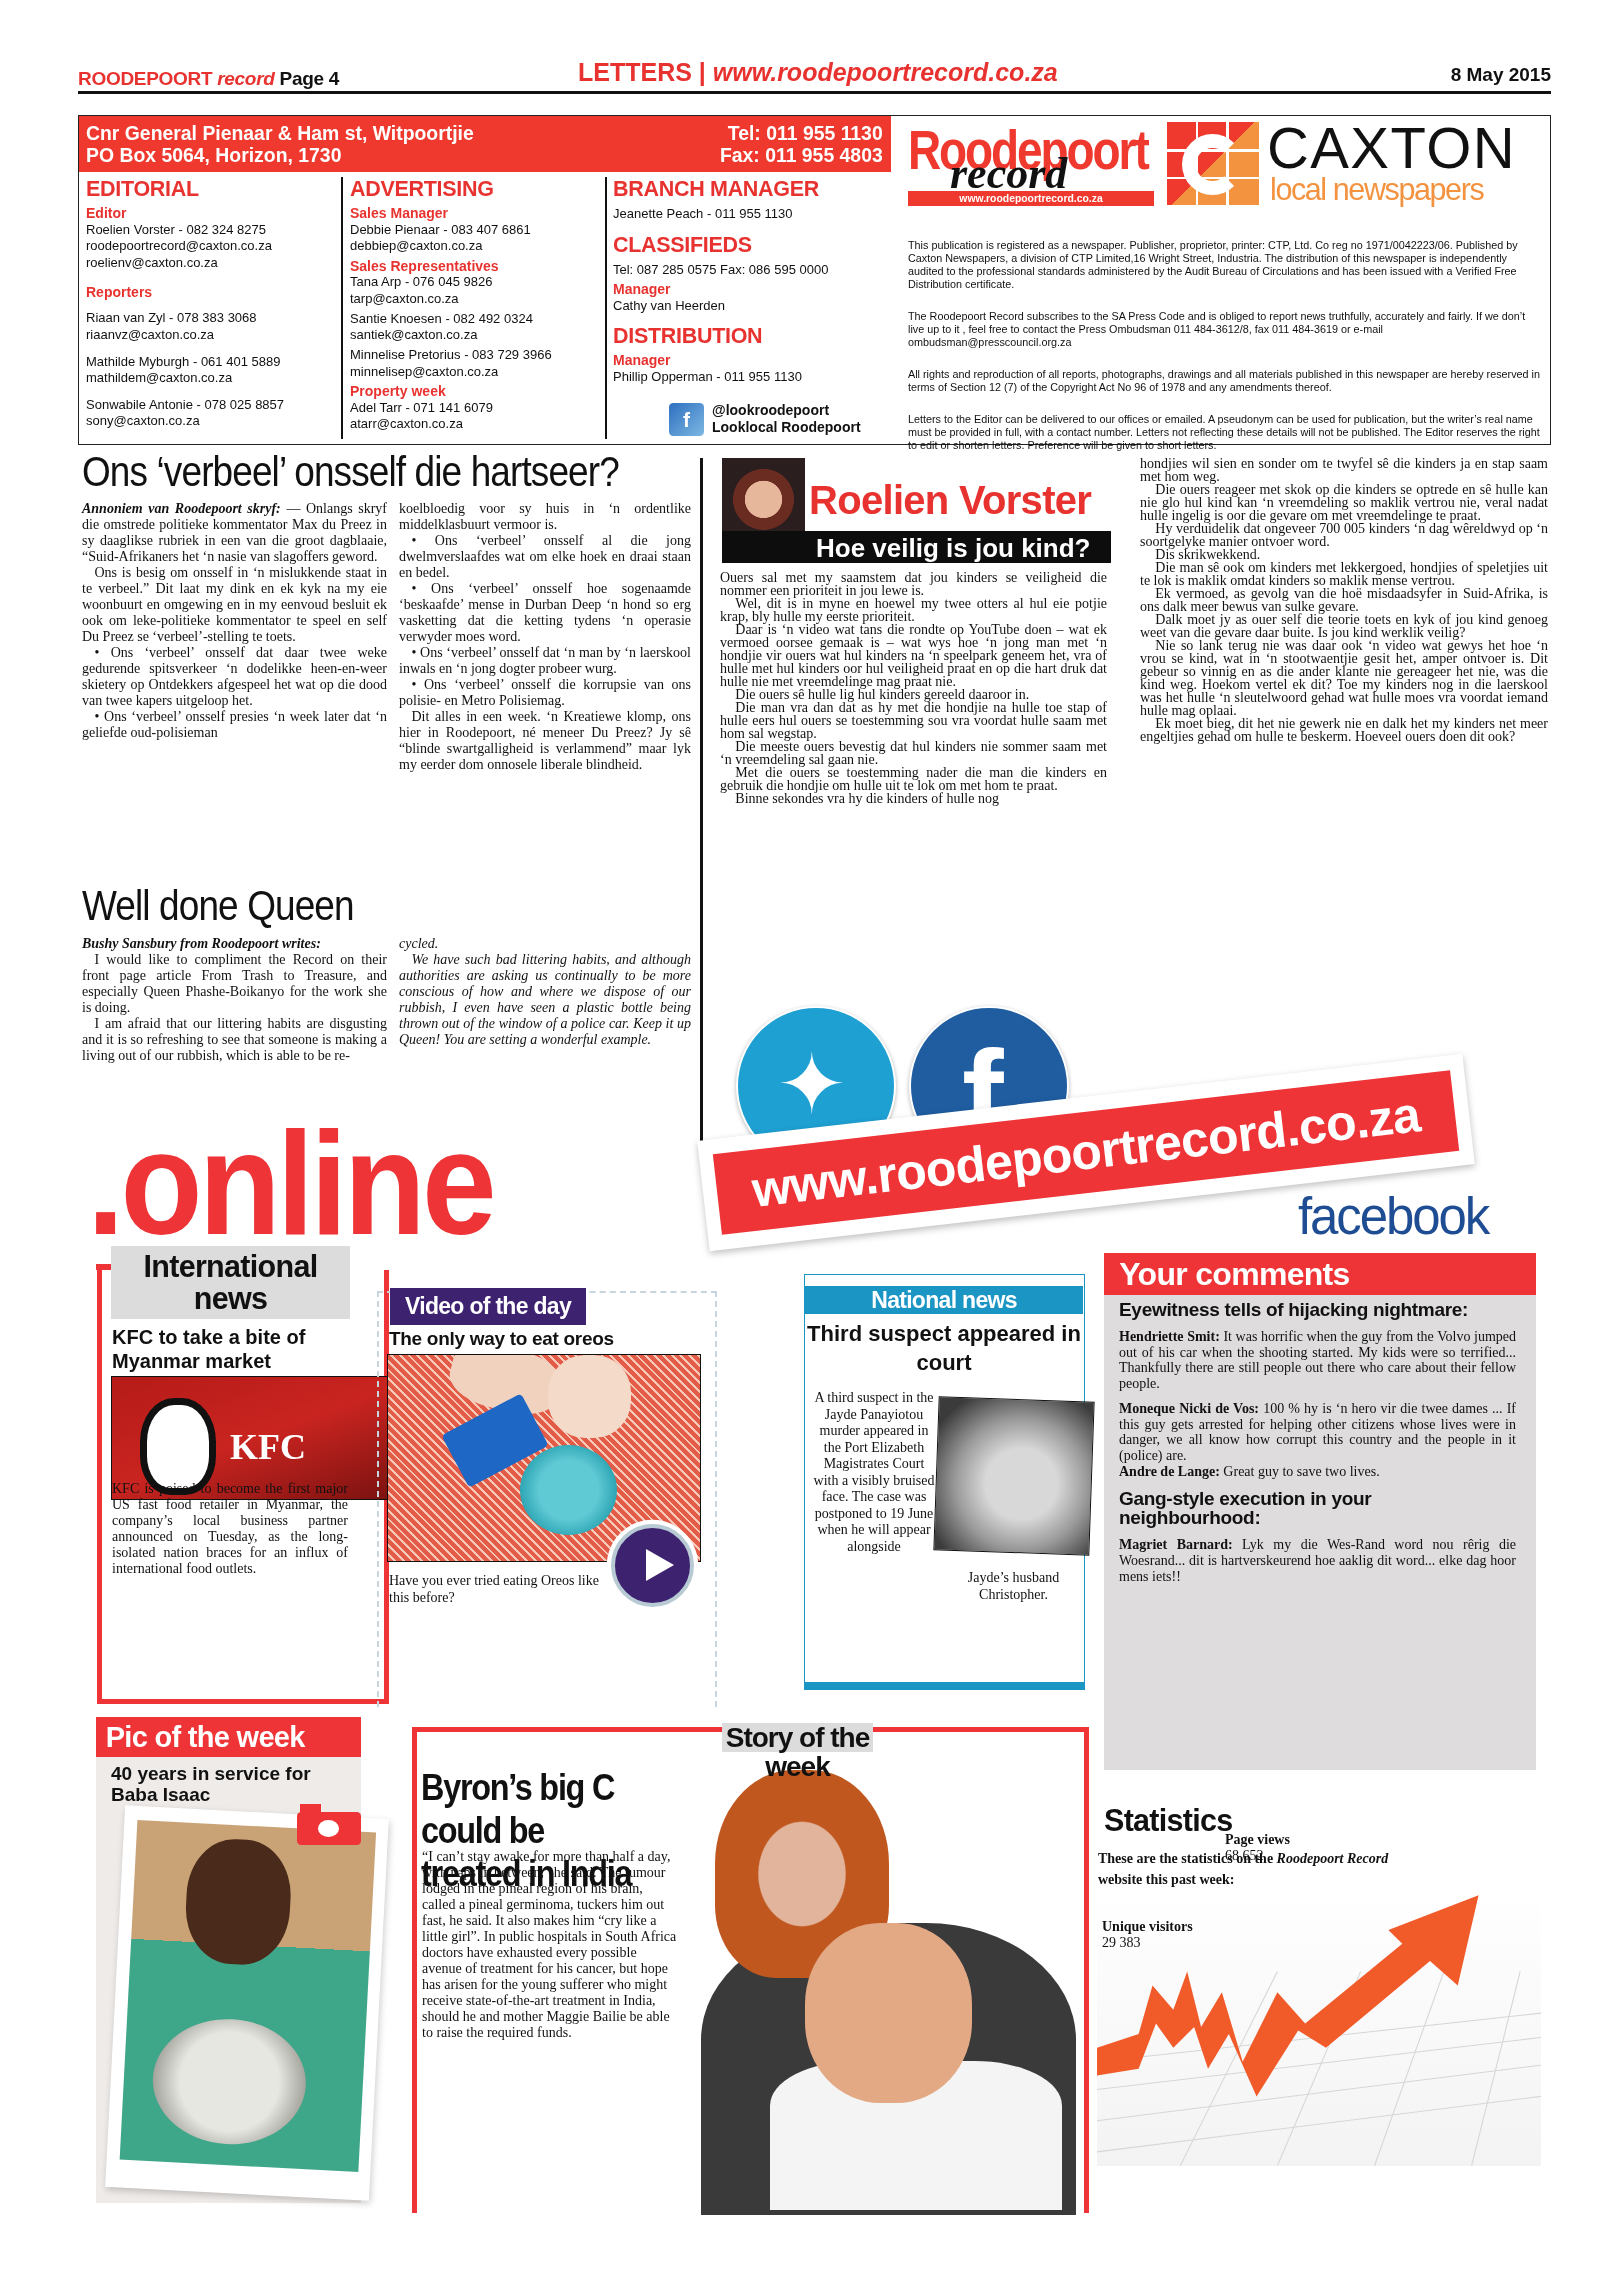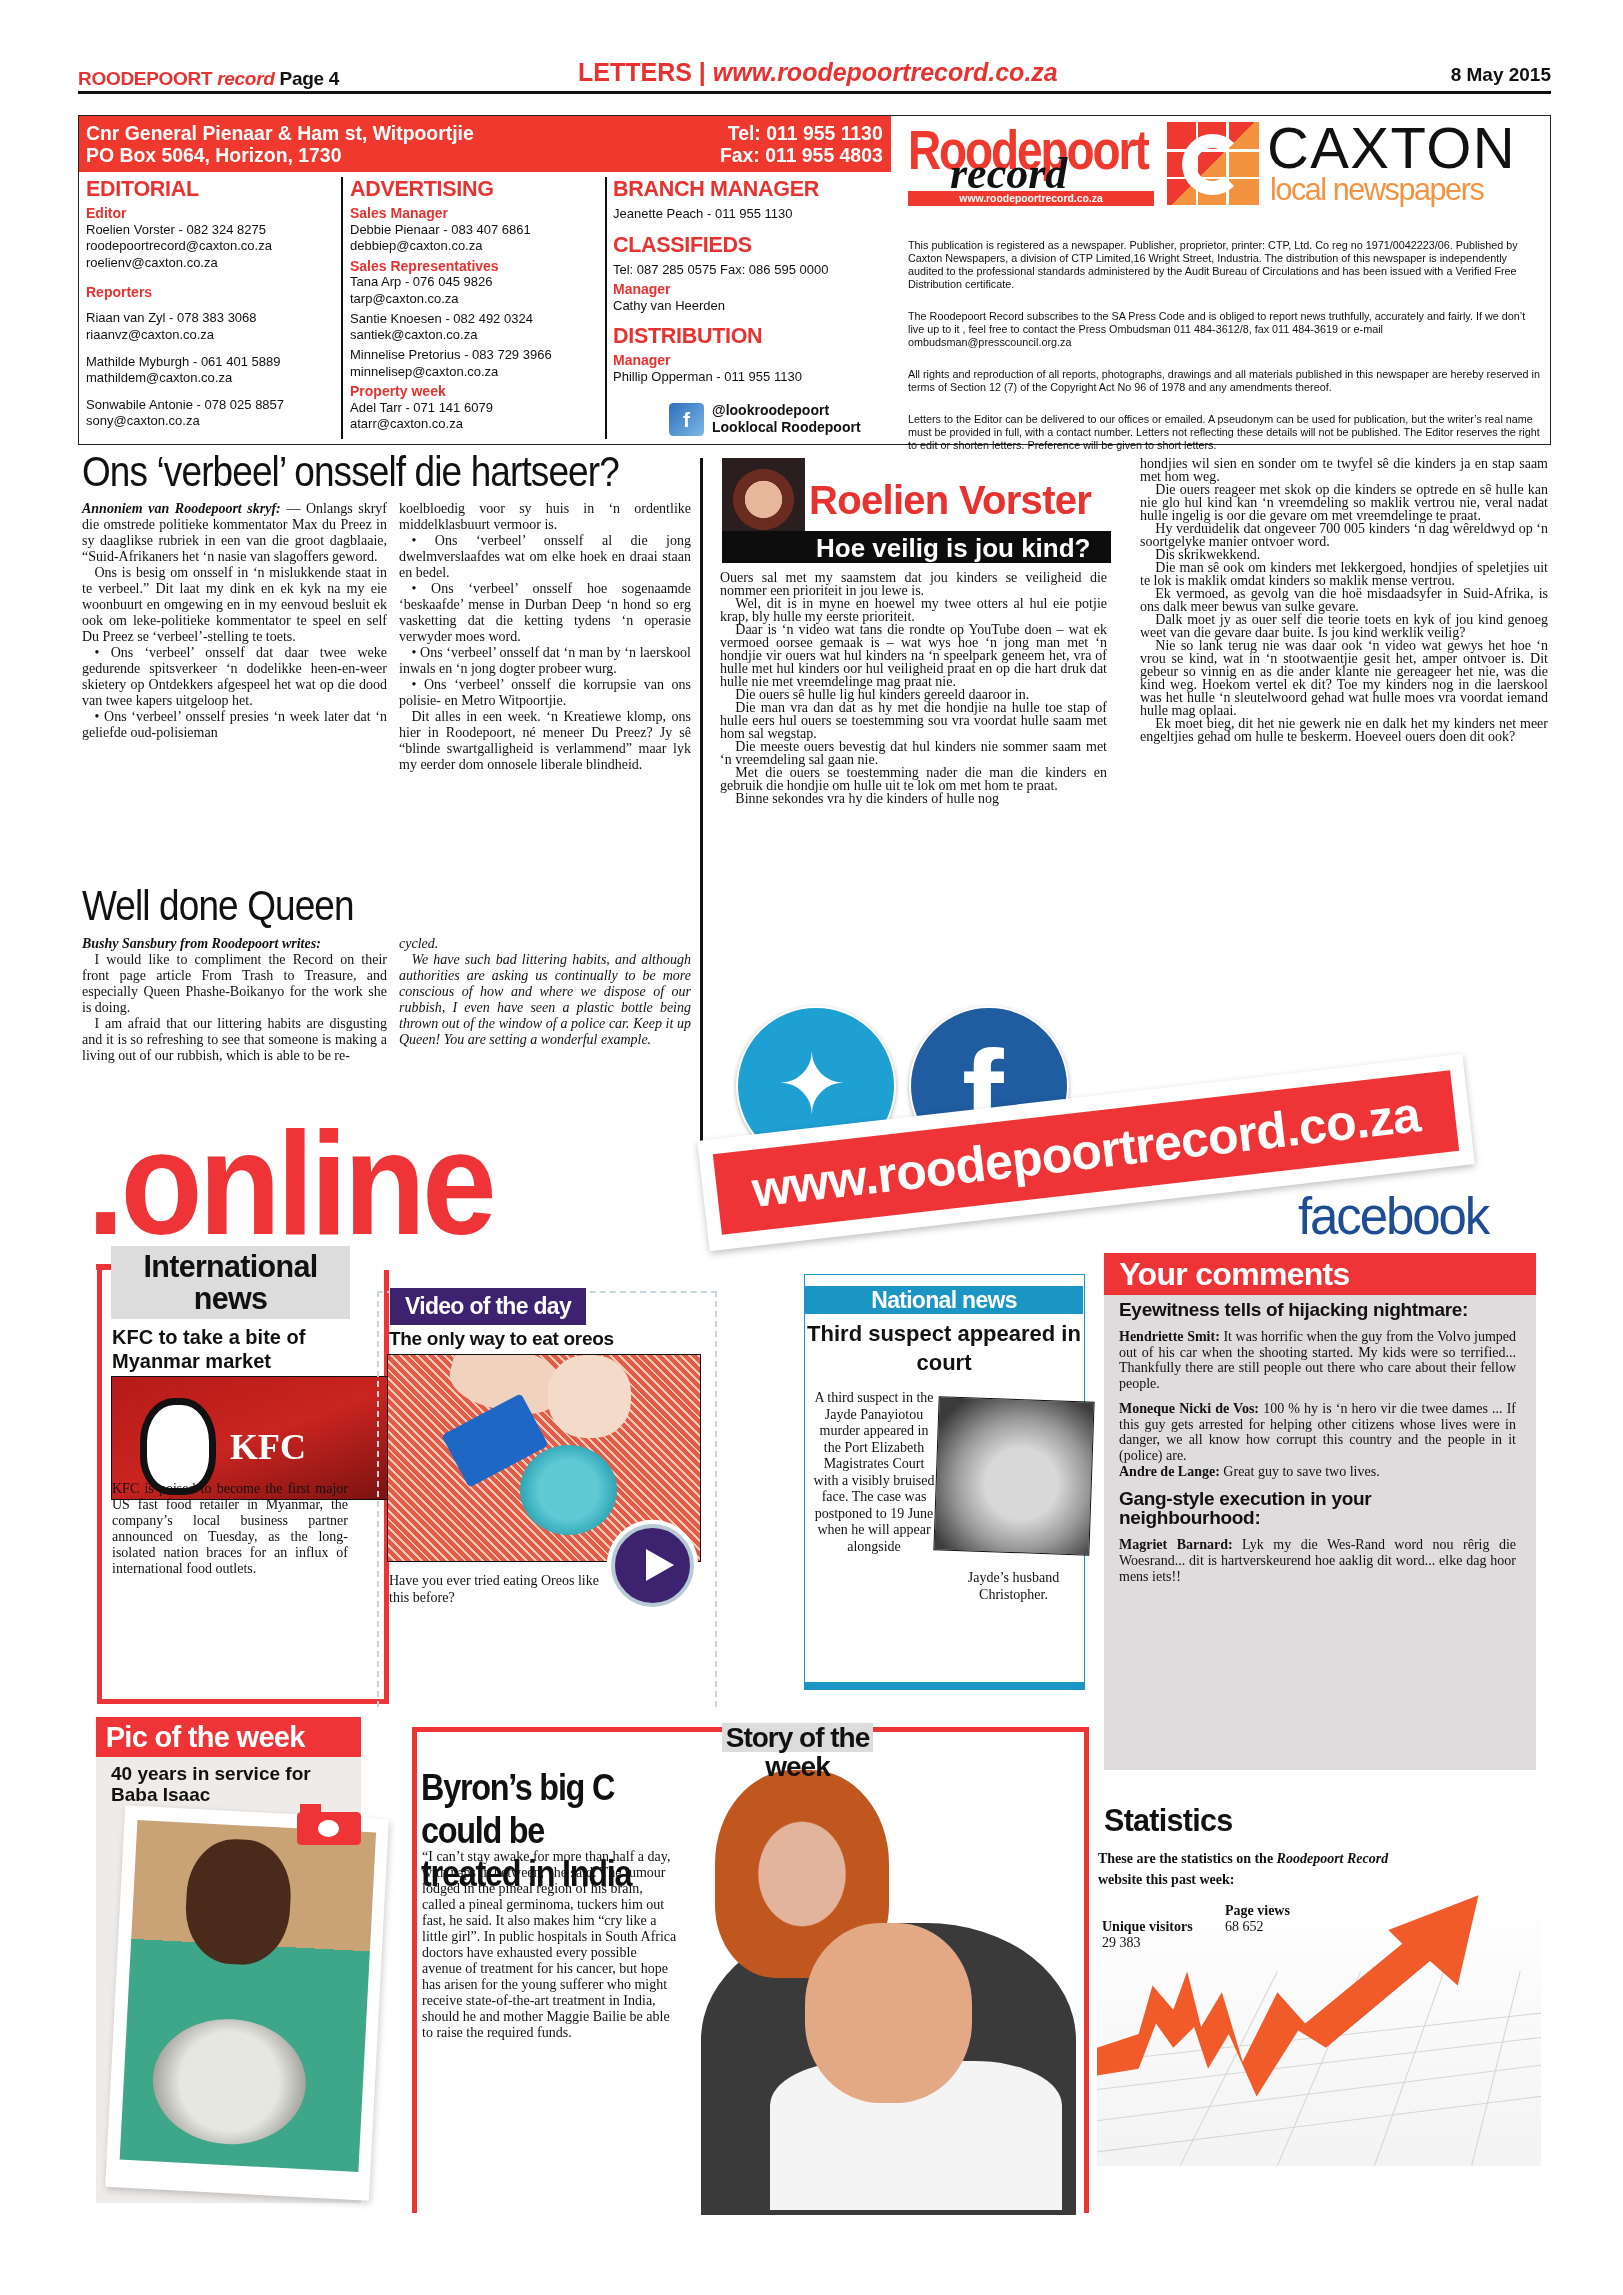--- a/index.html
+++ b/index.html
@@ -153,21 +153,21 @@
   
   #stats-title { left: 1104px; top: 1803px; font-family: "Liberation Sans", sans-serif; font-weight: bold; font-size: 30.5px; letter-spacing: -0.7px; }
   #stats-intro { left: 1098px; top: 1848px; width: 319px; font-size: 14px; font-weight: bold; line-height: 21px; }
   #stats-intro i { font-style: italic; }
   #stats-chart { left: 1097px; top: 1888px; width: 444px; height: 278px; background:
       linear-gradient(180deg, #fff 0%, #f3f3f3 100%); overflow: hidden; }
   #stats-chart svg { position:absolute; left:0; top:0; }
   .stat-label { font-size: 14px; font-weight: bold; }
   .stat-val { font-size: 14px; }
   #stat-unique { left: 1102px; top: 1919px; }
-  #stat-views { left: 1225px; top: 1903px; }
+  #stat-views { left: 1225px; top: 1832px; }
 </style>
 </head>
 <body>
 
 <div id="running-header" class="abs sans">
   <div id="rh-left" class="abs">
     <span class="pub">ROODEPOORT</span>
     <span class="rec">record</span>
     <span>Page 4</span>
   </div>
@@ -268,21 +268,21 @@
   <p class="noind"><span class="byline">Annoniem van Roodepoort skryf:</span><span> — Onlangs skryf die omstrede politieke kommentator Max du Preez in sy daaglikse rubriek in een van die groot dagblaaie, “Suid-Afrikaners het ‘n nasie van slagoffers geword.</span></p>
   <p>Ons is besig om onsself in ‘n mislukkende staat in te verbeel.” Dit laat my dink en ek kyk na my eie woonbuurt en omgewing en in my eenvoud besluit ek ook om leke-politieke kommentator te speel en self Du Preez se ‘verbeel’-stelling te toets.</p>
   <p>• Ons ‘verbeel’ onsself dat daar twee weke gedurende spitsverkeer ‘n dodelikke heen-en-weer skietery op Ontdekkers afgespeel het wat op die dood van twee kapers uitgeloop het.</p>
   <p>• Ons ‘verbeel’ onsself presies ‘n week later dat ‘n geliefde oud-polisieman</p>
 </div>
 <div id="l1c2" class="abs col-text">
   <p class="noind">koelbloedig voor sy huis in ‘n ordentlike middelklasbuurt vermoor is.</p>
   <p>• Ons ‘verbeel’ onsself al die jong dwelmverslaafdes wat om elke hoek en draai staan en bedel.</p>
   <p>• Ons ‘verbeel’ onsself hoe sogenaamde ‘beskaafde’ mense in Durban Deep ‘n hond so erg vasketting dat die ketting tydens ‘n operasie verwyder moes word.</p>
   <p>• Ons ‘verbeel’ onsself dat ‘n man by ‘n laerskool inwals en ‘n jong dogter probeer wurg.</p>
-  <p>• Ons ‘verbeel’ onsself die korrupsie van ons polisie- en Metro Witpoortjie.</p>
+  <p>• Ons ‘verbeel’ onsself die korrupsie van ons polisie- en Metro Polisiemag.</p>
   <p>Dit alles in een week. ‘n Kreatiewe klomp, ons hier in Roodepoort, né meneer Du Preez? Jy sê “blinde swartgalligheid is verlammend” maar lyk my eerder dom onnosele liberale blindheid.</p>
 </div>
 
 <div id="letter2-title" class="abs headline-cond">Well done Queen</div>
 <div id="l2c1" class="abs col-text">
   <p class="noind byline">Bushy Sansbury from Roodepoort writes:</p>
   <p>I would like to compliment the Record on their front page article From Trash to Treasure, and especially Queen Phashe-Boikanyo for the work she is doing.</p>
   <p>I am afraid that our littering habits are disgusting and it is so refreshing to see that someone is making a living out of our rubbish, which is able to be re-</p>
 </div>
 <div id="l2c2" class="abs col-text">

